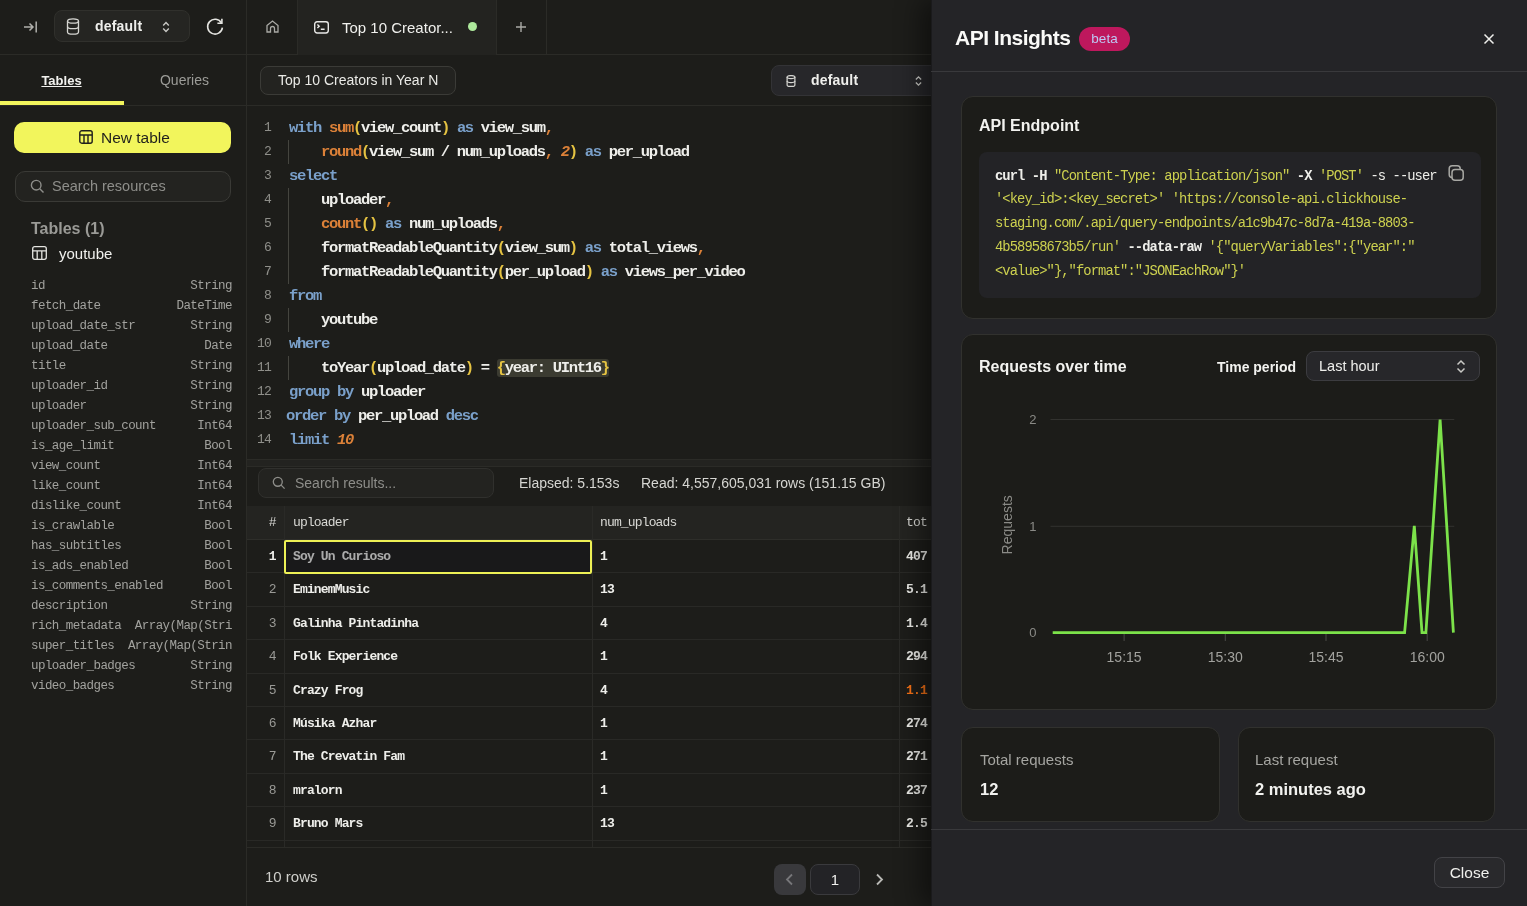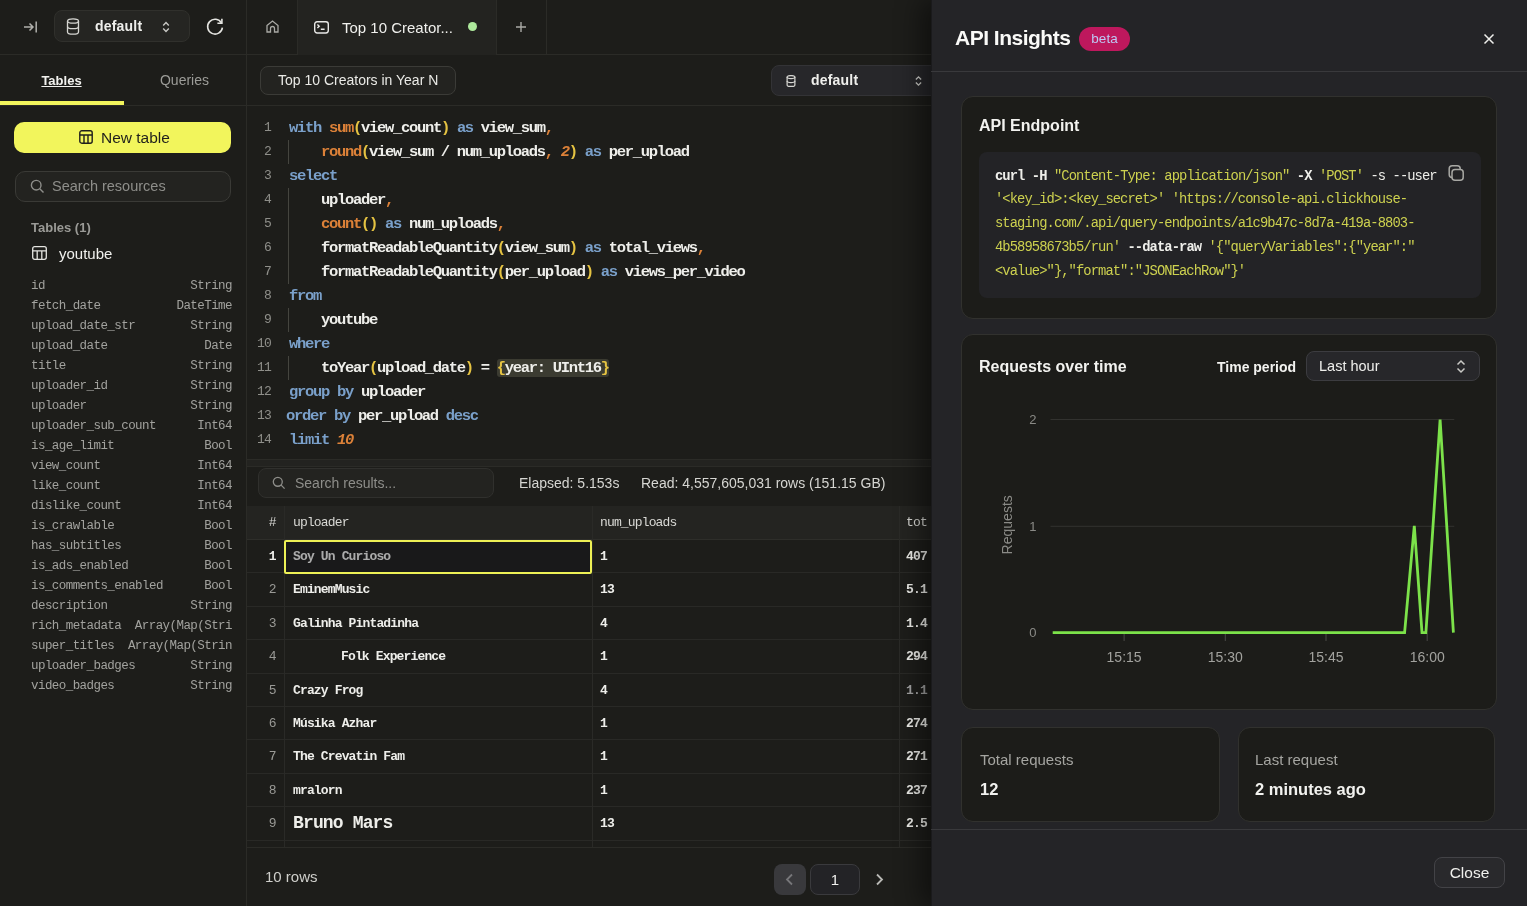--- a/index.html
+++ b/index.html
@@ -70,21 +70,21 @@
 </svg>
 <div class="abs" style="left:101px;top:122px;height:31px;line-height:31px;font-size:15.5px;font-weight:500;color:#1f1f1c;">New table</div>
 
 <div class="abs" style="left:15px;top:171px;width:216px;height:31px;background:#232320;border:1px solid #3a3a36;border-radius:10px;"></div>
 <svg class="abs" style="left:30px;top:179px;" width="15" height="15" viewBox="0 0 15 15" fill="none" stroke="#8e8e8a" stroke-width="1.4">
   <circle cx="6.2" cy="6.2" r="4.8"></circle>
   <path d="M9.8 9.8 L13.5 13.5"></path>
 </svg>
 <div class="abs" style="left:52px;top:171px;height:31px;line-height:31px;font-size:14.5px;color:#8e8e8a;">Search resources</div>
 
-<div class="abs" style="left:31px;top:220px;font-size:13px;font-weight:700;color:#9a9a96;">Tables (1)</div>
+<div class="abs" style="left:31px;top:220px;font-size:16px;font-weight:700;color:#9a9a96;">Tables (1)</div>
 <svg class="abs" style="left:32px;top:246px;" width="15" height="14" viewBox="0 0 15 14" fill="none" stroke="#e4e4e0" stroke-width="1.3">
   <rect x="0.7" y="0.7" width="13.6" height="12.6" rx="2"></rect>
   <path d="M0.7 4.8 H14.3 M5.2 4.8 V13.3 M9.8 4.8 V13.3"></path>
 </svg>
 <div class="abs" style="left:59px;top:245px;font-size:15px;color:#f0f0ed;">youtube</div>
 
 <div id="cols">
     <div class="abs mono" style="left:31px;top:279px;font-size:12.5px;letter-spacing:-0.56px;color:#a2a29e;white-space:pre;">id</div>
     <div class="abs mono" style="left:0;top:279px;width:232px;text-align:right;font-size:12.5px;letter-spacing:-0.56px;color:#a2a29e;white-space:pre;">String</div>
     <div class="abs mono" style="left:31px;top:299px;font-size:12.5px;letter-spacing:-0.56px;color:#a2a29e;white-space:pre;">fetch_date</div>
@@ -208,46 +208,46 @@
     <div class="abs mono" style="left:293px;top:573.4px;height:33.4px;line-height:33.4px;font-size:13px;letter-spacing:-0.85px;font-weight:700;color:#eeeeea;">EminemMusic</div>
     <div class="abs mono" style="left:600px;top:573.4px;height:33.4px;line-height:33.4px;font-size:13px;letter-spacing:-0.85px;font-weight:700;color:#eeeeea;">13</div>
     <div class="abs mono" style="left:906px;top:573.4px;height:33.4px;line-height:33.4px;font-size:13px;letter-spacing:-0.85px;font-weight:700;color:#eeeeea;">5.1</div>
     <div class="abs" style="left:247px;top:606.8px;width:1280px;height:33.4px;border-bottom:1px solid #292926;"></div>
     <div class="abs mono" style="left:247px;top:606.8px;width:28.69999999999999px;height:33.4px;line-height:33.4px;text-align:right;font-size:13px;letter-spacing:-0.85px;color:#9a9a96;">3</div>
     <div class="abs mono" style="left:293px;top:606.8px;height:33.4px;line-height:33.4px;font-size:13px;letter-spacing:-0.85px;font-weight:700;color:#eeeeea;">Galinha Pintadinha</div>
     <div class="abs mono" style="left:600px;top:606.8px;height:33.4px;line-height:33.4px;font-size:13px;letter-spacing:-0.85px;font-weight:700;color:#eeeeea;">4</div>
     <div class="abs mono" style="left:906px;top:606.8px;height:33.4px;line-height:33.4px;font-size:13px;letter-spacing:-0.85px;font-weight:700;color:#eeeeea;">1.4</div>
     <div class="abs" style="left:247px;top:640.2px;width:1280px;height:33.4px;border-bottom:1px solid #292926;"></div>
     <div class="abs mono" style="left:247px;top:640.2px;width:28.69999999999999px;height:33.4px;line-height:33.4px;text-align:right;font-size:13px;letter-spacing:-0.85px;color:#9a9a96;">4</div>
-    <div class="abs mono" style="left:293px;top:640.2px;height:33.4px;line-height:33.4px;font-size:13px;letter-spacing:-0.85px;font-weight:700;color:#eeeeea;margin-left:48px;">Folk Experience</div>
+    <div class="abs mono" style="left:293px;top:640.2px;height:33.4px;line-height:33.4px;font-size:13px;letter-spacing:-0.85px;font-weight:700;color:#eeeeea;">Folk Experience</div>
     <div class="abs mono" style="left:600px;top:640.2px;height:33.4px;line-height:33.4px;font-size:13px;letter-spacing:-0.85px;font-weight:700;color:#eeeeea;">1</div>
     <div class="abs mono" style="left:906px;top:640.2px;height:33.4px;line-height:33.4px;font-size:13px;letter-spacing:-0.85px;font-weight:700;color:#eeeeea;">294</div>
     <div class="abs" style="left:247px;top:673.6px;width:1280px;height:33.4px;border-bottom:1px solid #292926;"></div>
     <div class="abs mono" style="left:247px;top:673.6px;width:28.69999999999999px;height:33.4px;line-height:33.4px;text-align:right;font-size:13px;letter-spacing:-0.85px;color:#9a9a96;">5</div>
     <div class="abs mono" style="left:293px;top:673.6px;height:33.4px;line-height:33.4px;font-size:13px;letter-spacing:-0.85px;font-weight:700;color:#eeeeea;">Crazy Frog</div>
     <div class="abs mono" style="left:600px;top:673.6px;height:33.4px;line-height:33.4px;font-size:13px;letter-spacing:-0.85px;font-weight:700;color:#eeeeea;">4</div>
-    <div class="abs mono" style="left:906px;top:673.6px;height:33.4px;line-height:33.4px;font-size:13px;letter-spacing:-0.85px;font-weight:700;color:#a3a3a3;">1.1</div>
+    <div class="abs mono" style="left:906px;top:673.6px;height:33.4px;line-height:33.4px;font-size:13px;letter-spacing:-0.85px;font-weight:700;color:#f97316;">1.1</div>
     <div class="abs" style="left:247px;top:707px;width:1280px;height:33.4px;border-bottom:1px solid #292926;"></div>
     <div class="abs mono" style="left:247px;top:707px;width:28.69999999999999px;height:33.4px;line-height:33.4px;text-align:right;font-size:13px;letter-spacing:-0.85px;color:#9a9a96;">6</div>
     <div class="abs mono" style="left:293px;top:707px;height:33.4px;line-height:33.4px;font-size:13px;letter-spacing:-0.85px;font-weight:700;color:#eeeeea;">Músika Azhar</div>
     <div class="abs mono" style="left:600px;top:707px;height:33.4px;line-height:33.4px;font-size:13px;letter-spacing:-0.85px;font-weight:700;color:#eeeeea;">1</div>
     <div class="abs mono" style="left:906px;top:707px;height:33.4px;line-height:33.4px;font-size:13px;letter-spacing:-0.85px;font-weight:700;color:#eeeeea;">274</div>
     <div class="abs" style="left:247px;top:740.4px;width:1280px;height:33.4px;border-bottom:1px solid #292926;"></div>
     <div class="abs mono" style="left:247px;top:740.4px;width:28.69999999999999px;height:33.4px;line-height:33.4px;text-align:right;font-size:13px;letter-spacing:-0.85px;color:#9a9a96;">7</div>
     <div class="abs mono" style="left:293px;top:740.4px;height:33.4px;line-height:33.4px;font-size:13px;letter-spacing:-0.85px;font-weight:700;color:#eeeeea;">The Crevatin Fam</div>
     <div class="abs mono" style="left:600px;top:740.4px;height:33.4px;line-height:33.4px;font-size:13px;letter-spacing:-0.85px;font-weight:700;color:#eeeeea;">1</div>
     <div class="abs mono" style="left:906px;top:740.4px;height:33.4px;line-height:33.4px;font-size:13px;letter-spacing:-0.85px;font-weight:700;color:#eeeeea;">271</div>
     <div class="abs" style="left:247px;top:773.8px;width:1280px;height:33.4px;border-bottom:1px solid #292926;"></div>
     <div class="abs mono" style="left:247px;top:773.8px;width:28.69999999999999px;height:33.4px;line-height:33.4px;text-align:right;font-size:13px;letter-spacing:-0.85px;color:#9a9a96;">8</div>
     <div class="abs mono" style="left:293px;top:773.8px;height:33.4px;line-height:33.4px;font-size:13px;letter-spacing:-0.85px;font-weight:700;color:#eeeeea;">mralorn</div>
     <div class="abs mono" style="left:600px;top:773.8px;height:33.4px;line-height:33.4px;font-size:13px;letter-spacing:-0.85px;font-weight:700;color:#eeeeea;">1</div>
     <div class="abs mono" style="left:906px;top:773.8px;height:33.4px;line-height:33.4px;font-size:13px;letter-spacing:-0.85px;font-weight:700;color:#eeeeea;">237</div>
     <div class="abs" style="left:247px;top:807.2px;width:1280px;height:33.4px;border-bottom:1px solid #292926;"></div>
     <div class="abs mono" style="left:247px;top:807.2px;width:28.69999999999999px;height:33.4px;line-height:33.4px;text-align:right;font-size:13px;letter-spacing:-0.85px;color:#9a9a96;">9</div>
-    <div class="abs mono" style="left:293px;top:807.2px;height:33.4px;line-height:33.4px;font-size:18px;letter-spacing:-0.85px;font-weight:700;color:#eeeeea;">Bruno Mars</div>
+    <div class="abs mono" style="left:293px;top:807.2px;height:33.4px;line-height:33.4px;font-size:13px;letter-spacing:-0.85px;font-weight:700;color:#eeeeea;">Bruno Mars</div>
     <div class="abs mono" style="left:600px;top:807.2px;height:33.4px;line-height:33.4px;font-size:13px;letter-spacing:-0.85px;font-weight:700;color:#eeeeea;">13</div>
     <div class="abs mono" style="left:906px;top:807.2px;height:33.4px;line-height:33.4px;font-size:13px;letter-spacing:-0.85px;font-weight:700;color:#eeeeea;">2.5</div>
     <div class="abs" style="left:283.7px;top:506px;width:1px;height:341px;background:#2a2a27;"></div>
     <div class="abs" style="left:591.8px;top:506px;width:1px;height:341px;background:#2a2a27;"></div>
     <div class="abs" style="left:898.5px;top:506px;width:1px;height:341px;background:#2a2a27;"></div>
     <div class="abs" style="left:283.7px;top:540px;width:308.09999999999997px;height:34px;border:2px solid #edf055;border-radius:2px;background:rgba(16,16,28,0.3);"></div>
   </div>
 
 <div class="abs" style="left:247px;top:847px;width:1280px;height:59px;background:#1d1d1a;border-top:1px solid #2b2b27;"></div>
 <div class="abs" style="left:265px;top:847px;height:59px;line-height:59px;font-size:15px;color:#cfcfcb;">10 rows</div>

